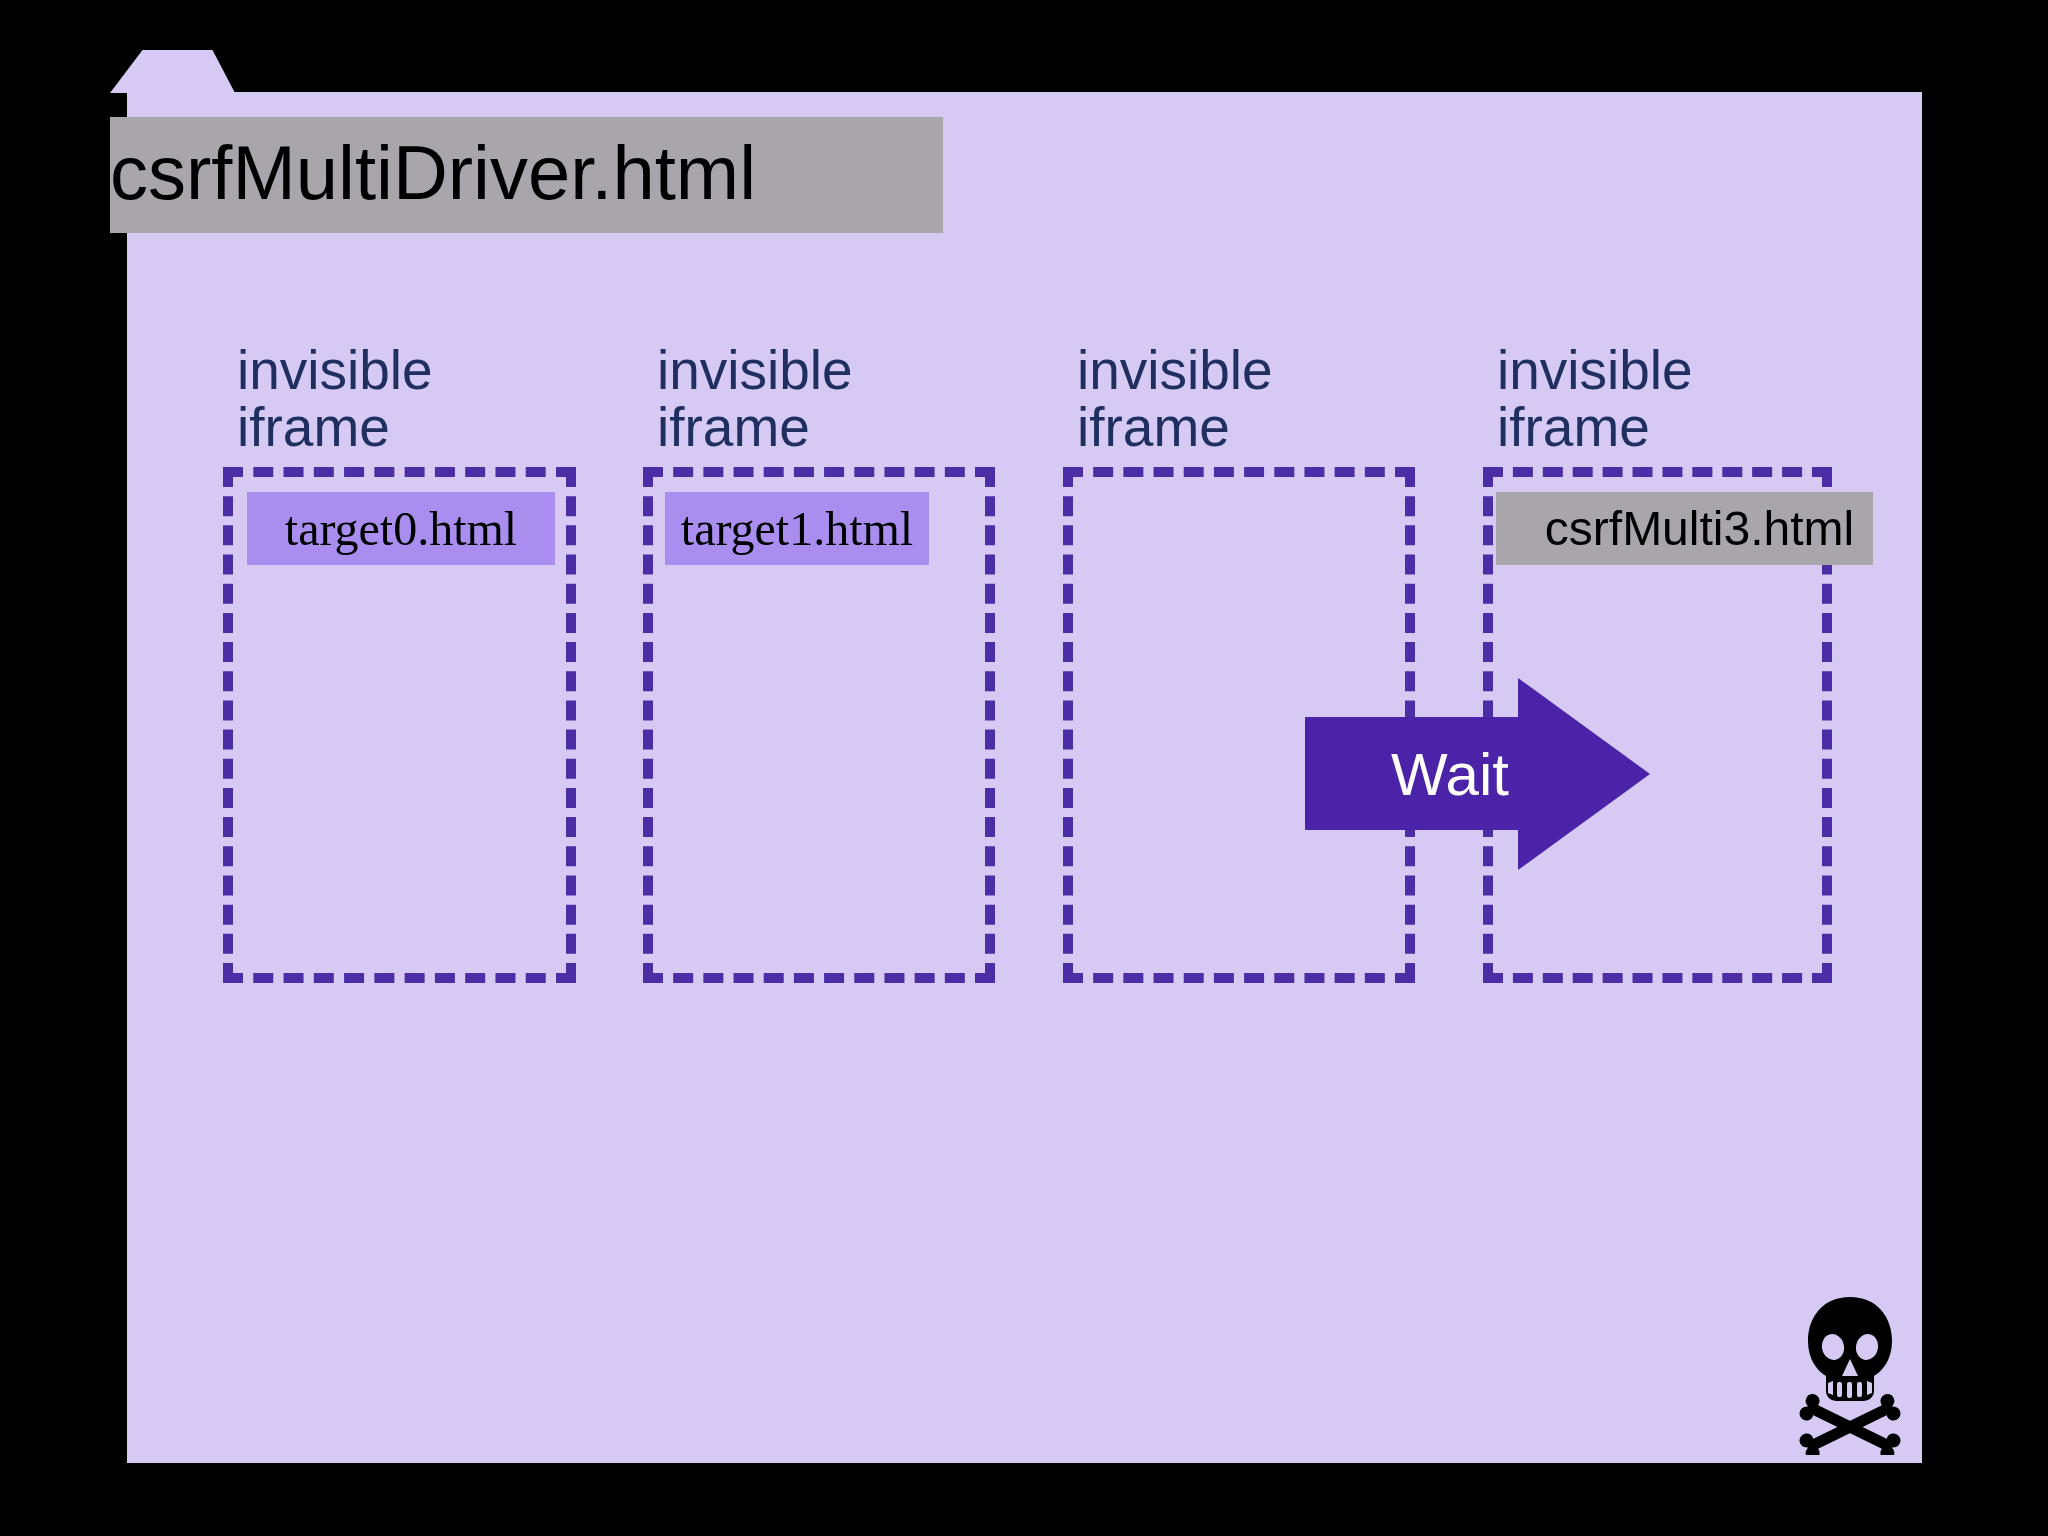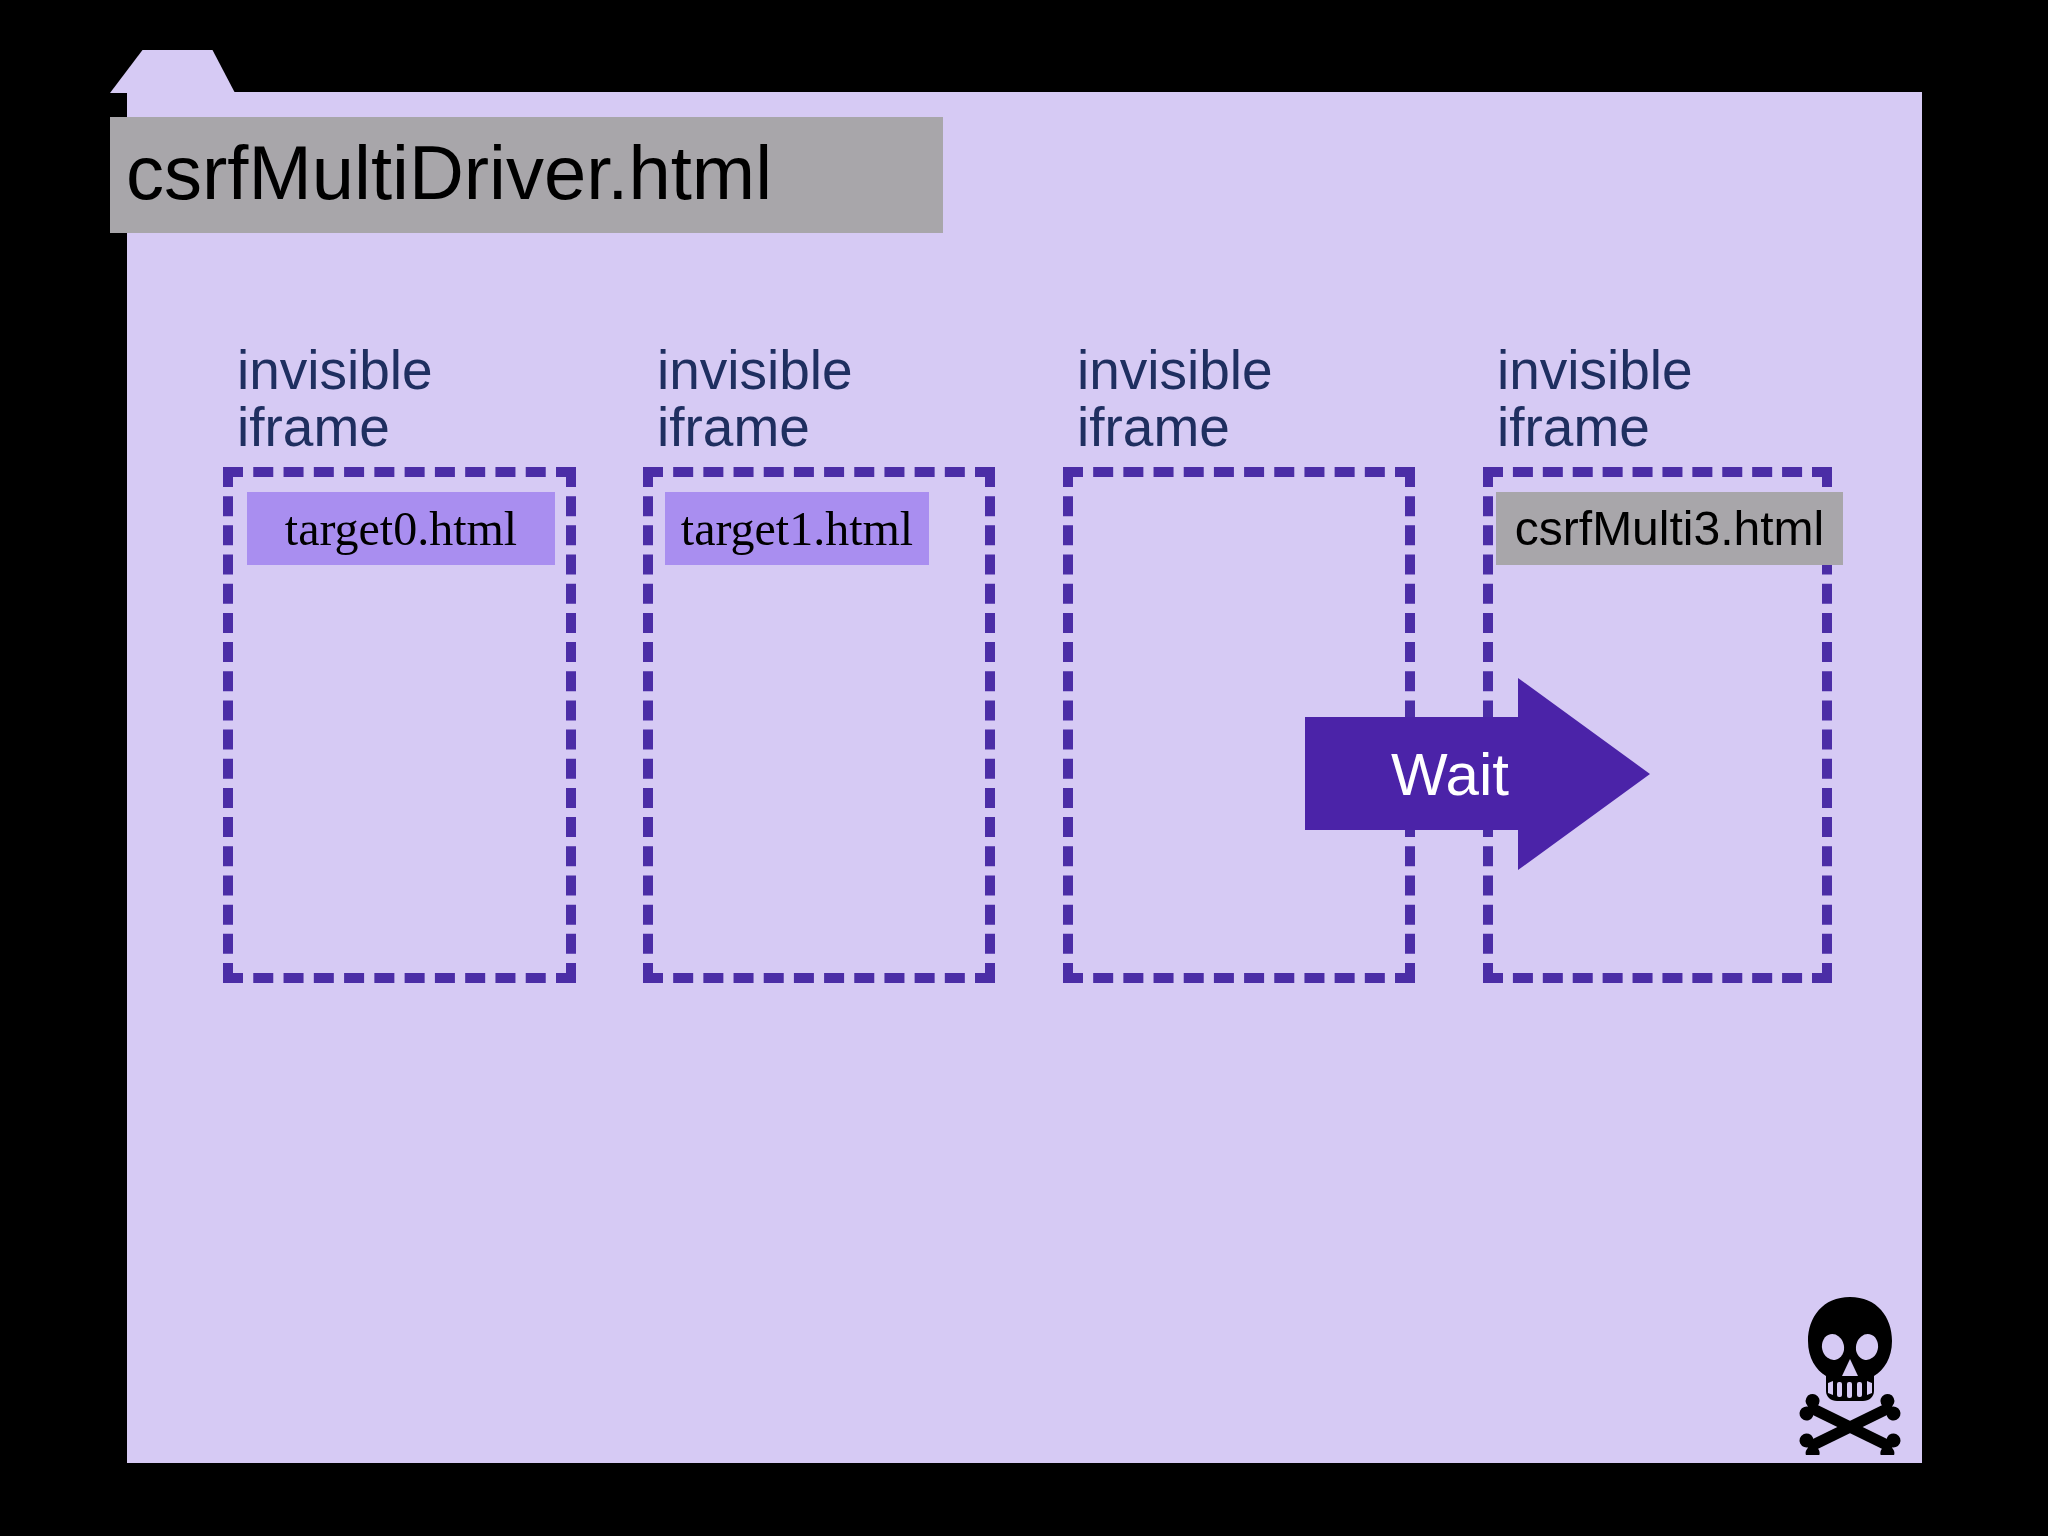--- a/index.html
+++ b/index.html
@@ -31,21 +31,20 @@
     background: var(--folder, #d6caf4);
   }
   .title-box {
     position: absolute;
     left: 110px; top: 117px;
     width: 833px; height: 116px;
     background: var(--gray, #a8a6aa);
     color: var(--label-text, #000);
     font-size: 76px;
     line-height: 112px;
-    padding-left: 16px;
     box-sizing: border-box;
     white-space: nowrap;
     letter-spacing: 0px;
   }
   .iframe-caption {
     position: absolute;
     top: 342px;
     color: var(--navy, #1f2f60);
     font-size: 55px;
     line-height: 57px;
@@ -62,21 +61,21 @@
     position: absolute;
     top: 492px;
     height: 73px;
     line-height: 73px;
     text-align: center;
     font-size: 48px;
     color: var(--label-text, #000);
     white-space: nowrap;
   }
   .file-label.purple { background: var(--purple-label, #a98ef0); font-family: Liberation Serif, serif; }
-  .file-label.gray   { background: var(--gray, #a8a6aa); }
+  .file-label.gray   { background: var(--gray, #a8a6aa); padding-left: 30px; }
   .wait-arrow {
     position: absolute;
     left: 1305px; top: 678px;
     width: 345px; height: 192px;
   }
   .wait-arrow text {
     fill: var(--arrow-text, #fff);
     font-family: "Liberation Sans", sans-serif;
     font-size: 60px;
   }

